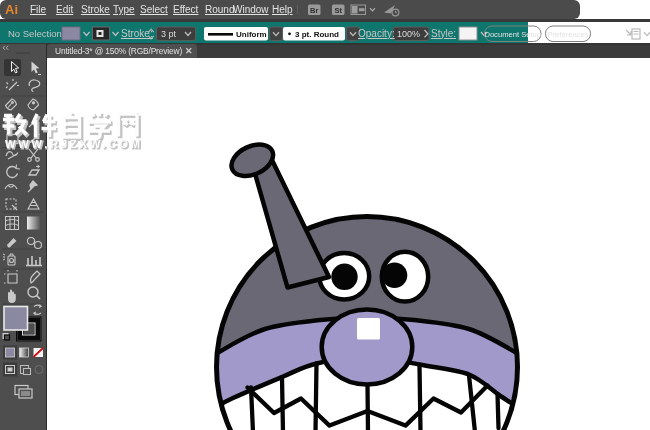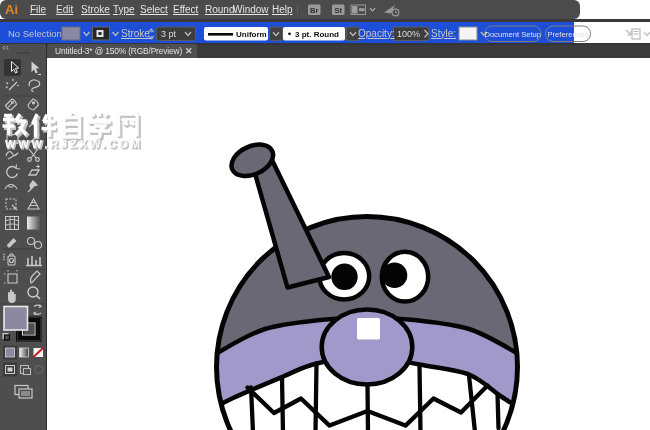--- a/index.html
+++ b/index.html
@@ -1,19 +1,19 @@
 <!DOCTYPE html>
 <html><head><meta charset="utf-8"><style>
 html,body{margin:0;padding:0;width:650px;height:430px;overflow:hidden;background:#fff;
 font-family:"Liberation Sans",sans-serif;-webkit-font-smoothing:antialiased;}
 #app{position:relative;width:650px;height:430px;}
 .abs{position:absolute;}
 #menubar{left:0;top:0;width:580px;height:19px;background:#4b4b4b;border-radius:6px;}
 #menusep{left:0;top:19px;width:650px;height:3px;background:#3a3a3a;}
-#optbar{left:0;top:22px;width:574px;height:21px;background:#1d4ed8;}
+#optbar{left:0;top:22px;width:528px;height:21px;background:#0f766e;}
 #optsep{left:0;top:43px;width:650px;height:2px;background:#353535;}
 #tabstrip{left:0;top:45px;width:650px;height:12.5px;background:#3b3b3b;}
 #tab{left:47px;top:44px;width:150px;height:13.5px;background:#4f4f4f;border-radius:3px 3px 0 0;}
 #tabtext{left:55px;top:46px;font-size:8.4px;color:#e2e2e2;letter-spacing:-0.15px;}
 #tabx{left:185px;top:45.5px;font-size:9px;color:#d0d0d0;font-weight:bold;}
 #toolbar{left:0;top:44px;width:45.5px;height:386px;background:#4e4e4e;border-right:1.5px solid #2c2c2c;}
 .menu{position:absolute;top:4px;font-size:10px;color:#e4e4e4;text-decoration:underline;}
 #ailogo{position:absolute;left:5px;top:2px;font-size:13px;font-weight:bold;color:#e5862d;letter-spacing:0px;}
 .ot{position:absolute;top:5.5px;font-size:10px;color:#c6c6c6;}
 .otu{text-decoration:underline;}

